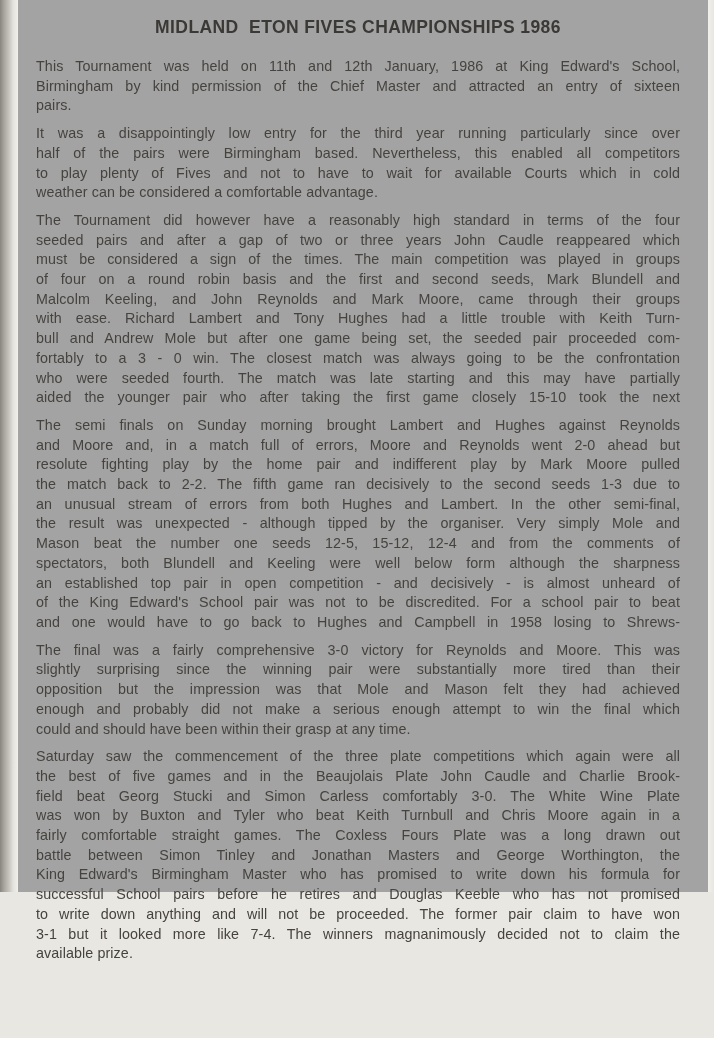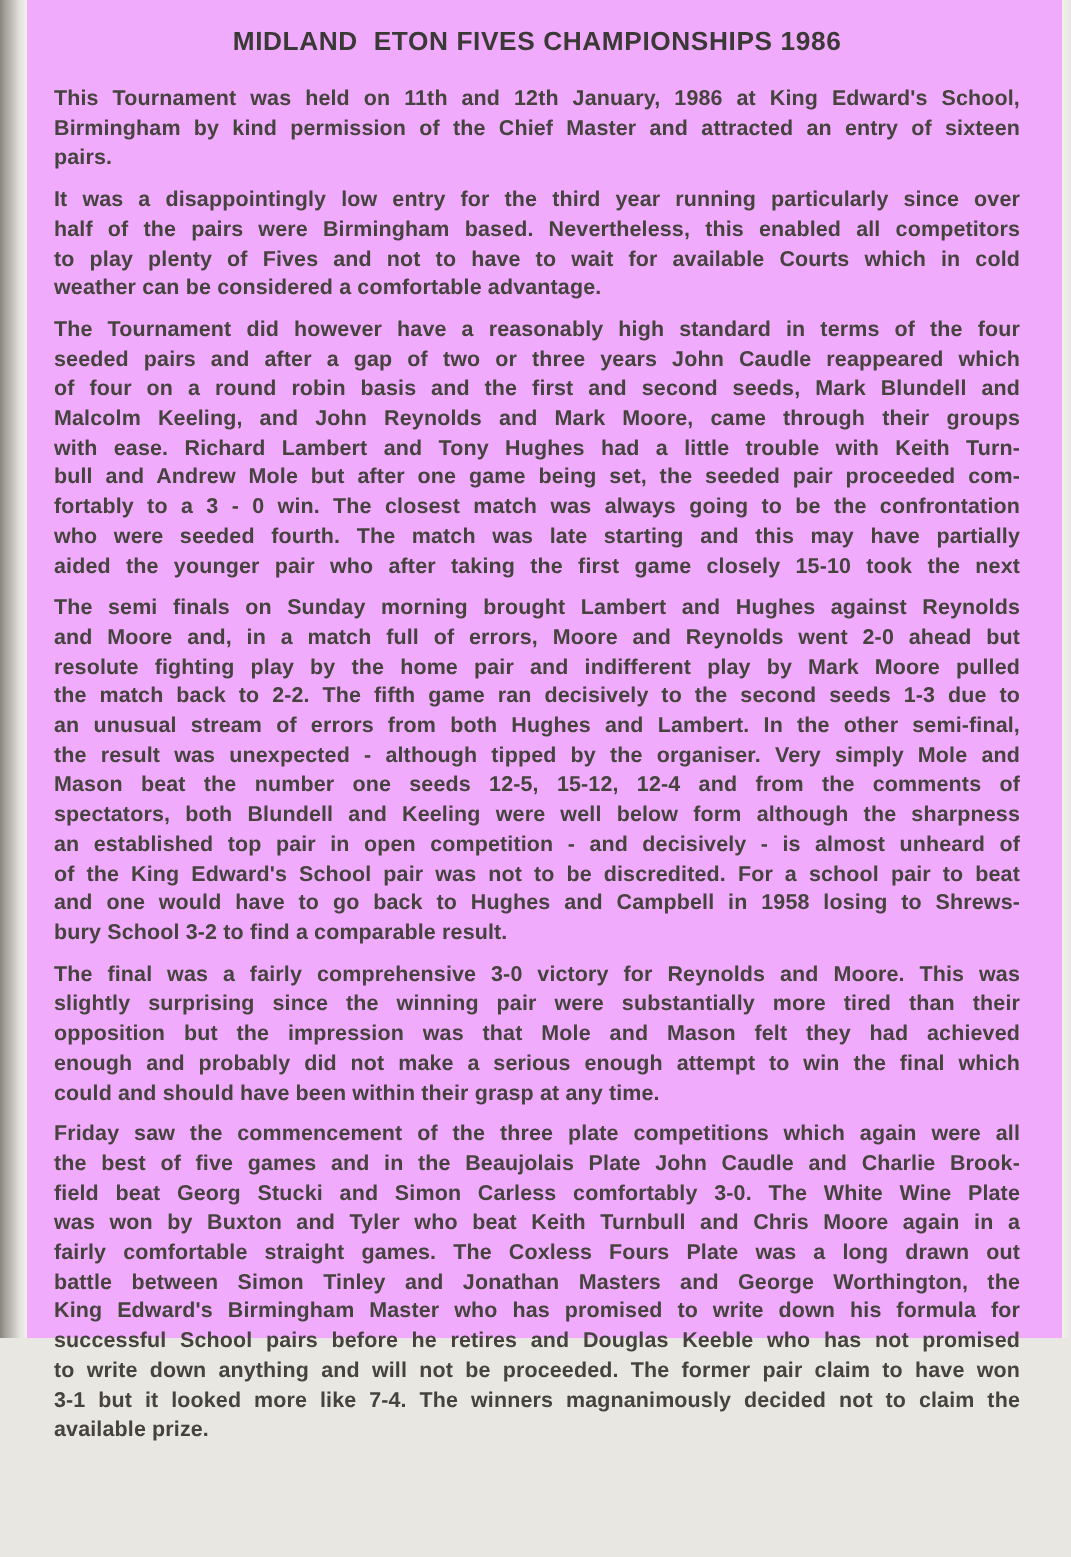--- a/index.html
+++ b/index.html
@@ -10,21 +10,21 @@
     width: 714px;
     height: 1038px;
     overflow: hidden;
     font-family: "Liberation Sans", "DejaVu Sans", sans-serif;
     background: #e9e7e1;
   }
   .scanned-page {
     position: relative;
     width: 714px;
     height: 892px;
-    background: #f0abfc;
+    background: #a3a3a3;
     box-sizing: border-box;
     color: #45423e;
   }
   .edge-shadow-left {
     position: absolute;
     left: 0; top: 0; bottom: 0;
     width: 18px;
     background: linear-gradient(to right,
       #87857f 0px, #a7a59e 4px, #c6c4bd 9px, #e3e1db 13px, #f2f0ea 18px);
     pointer-events: none;
@@ -47,21 +47,20 @@
     font-weight: bold;
     letter-spacing: 0.4px;
     color: #3b3936;
     text-align: center;
     white-space: pre;
     margin: 0 0 17px 0;
     line-height: 26px;
   }
   .para {
     margin: 0 0 8px 0;
-    font-weight: bold;
   }
   .line {
     font-size: 14.3px;
     line-height: 19.7px;
     letter-spacing: 0.1px;
     color: #46433f;
     text-align: justify;
     text-align-last: justify;
     -moz-text-align-last: justify;
   }
@@ -84,51 +83,51 @@
         </div>
         <div class="para">
           <div class="line">It was a disappointingly low entry for the third year running particularly since over</div>
           <div class="line">half of the pairs were Birmingham based. Nevertheless, this enabled all competitors</div>
           <div class="line">to play plenty of Fives and not to have to wait for available Courts which in cold</div>
           <div class="line last">weather can be considered a comfortable advantage.</div>
         </div>
         <div class="para">
           <div class="line">The Tournament did however have a reasonably high standard in terms of the four</div>
           <div class="line">seeded pairs and after a gap of two or three years John Caudle reappeared which</div>
+          <div class="line">must be considered a sign of the times. The main competition was played in groups</div>
           <div class="line">of four on a round robin basis and the first and second seeds, Mark Blundell and</div>
           <div class="line">Malcolm Keeling, and John Reynolds and Mark Moore, came through their groups</div>
           <div class="line">with ease. Richard Lambert and Tony Hughes had a little trouble with Keith Turn-</div>
           <div class="line">bull and Andrew Mole but after one game being set, the seeded pair proceeded com-</div>
           <div class="line">fortably to a 3 - 0 win. The closest match was always going to be the confrontation</div>
           <div class="line">who were seeded fourth. The match was late starting and this may have partially</div>
           <div class="line">aided the younger pair who after taking the first game closely 15-10 took the next</div>
         </div>
         <div class="para">
           <div class="line">The semi finals on Sunday morning brought Lambert and Hughes against Reynolds</div>
           <div class="line">and Moore and, in a match full of errors, Moore and Reynolds went 2-0 ahead but</div>
           <div class="line">resolute fighting play by the home pair and indifferent play by Mark Moore pulled</div>
           <div class="line">the match back to 2-2. The fifth game ran decisively to the second seeds 1-3 due to</div>
           <div class="line">an unusual stream of errors from both Hughes and Lambert. In the other semi-final,</div>
           <div class="line">the result was unexpected - although tipped by the organiser. Very simply Mole and</div>
           <div class="line">Mason beat the number one seeds 12-5, 15-12, 12-4 and from the comments of</div>
           <div class="line">spectators, both Blundell and Keeling were well below form although the sharpness</div>
           <div class="line">an established top pair in open competition - and decisively - is almost unheard of</div>
           <div class="line">of the King Edward's School pair was not to be discredited. For a school pair to beat</div>
           <div class="line">and one would have to go back to Hughes and Campbell in 1958 losing to Shrews-</div>
-          <div class="line last">bury School 3-2 to find a comparable result.</div>
         </div>
         <div class="para">
           <div class="line">The final was a fairly comprehensive 3-0 victory for Reynolds and Moore. This was</div>
           <div class="line">slightly surprising since the winning pair were substantially more tired than their</div>
           <div class="line">opposition but the impression was that Mole and Mason felt they had achieved</div>
           <div class="line">enough and probably did not make a serious enough attempt to win the final which</div>
           <div class="line last">could and should have been within their grasp at any time.</div>
         </div>
         <div class="para">
-          <div class="line">Friday saw the commencement of the three plate competitions which again were all</div>
+          <div class="line">Saturday saw the commencement of the three plate competitions which again were all</div>
           <div class="line">the best of five games and in the Beaujolais Plate John Caudle and Charlie Brook-</div>
           <div class="line">field beat Georg Stucki and Simon Carless comfortably 3-0. The White Wine Plate</div>
           <div class="line">was won by Buxton and Tyler who beat Keith Turnbull and Chris Moore again in a</div>
           <div class="line">fairly comfortable straight games. The Coxless Fours Plate was a long drawn out</div>
           <div class="line">battle between Simon Tinley and Jonathan Masters and George Worthington, the</div>
           <div class="line">King Edward's Birmingham Master who has promised to write down his formula for</div>
           <div class="line">successful School pairs before he retires and Douglas Keeble who has not promised</div>
           <div class="line">to write down anything and will not be proceeded. The former pair claim to have won</div>
           <div class="line">3-1 but it looked more like 7-4. The winners magnanimously decided not to claim the</div>
           <div class="line last">available prize.</div>

